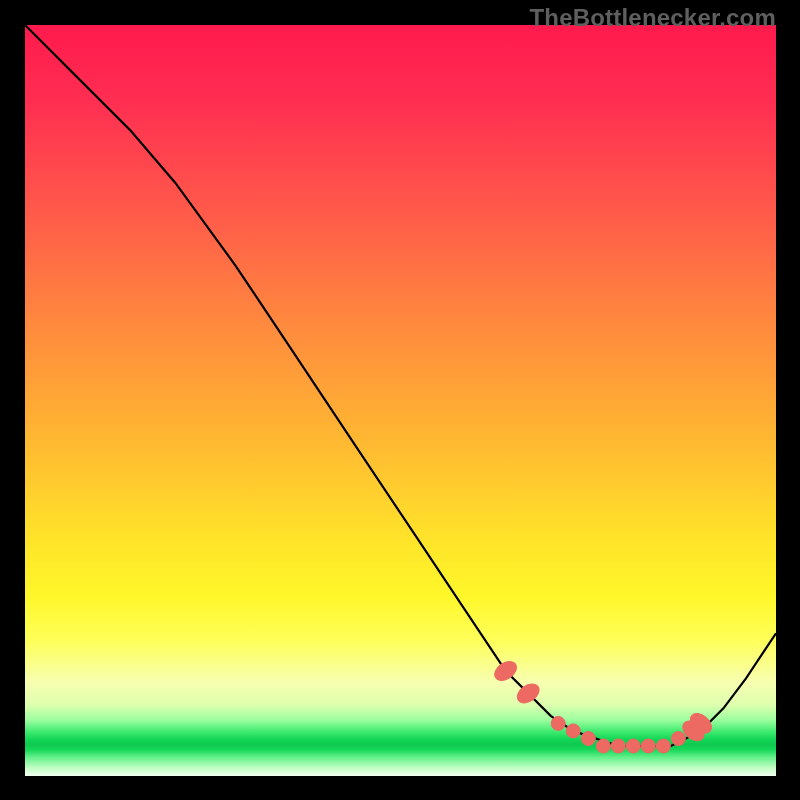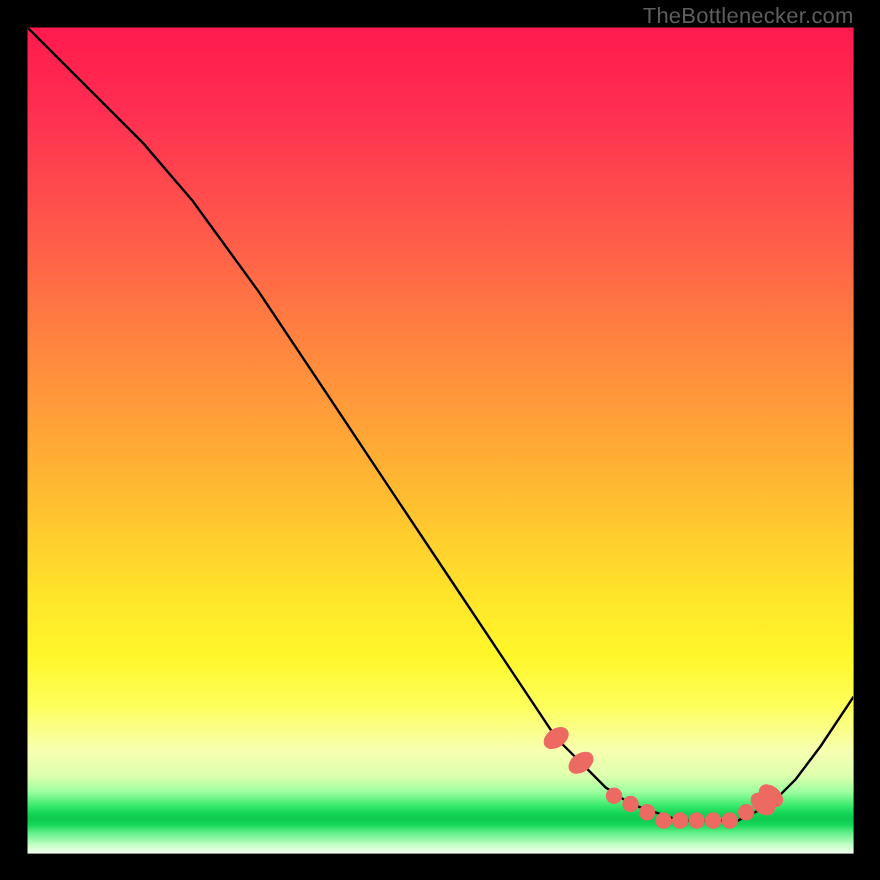--- a/index.html
+++ b/index.html
@@ -50,22 +50,22 @@
       #f2fff2 100%
     );
     overflow: hidden;
   }
 
   .attribution {
     position: absolute;
     top: 4px;
     right: 24px;
     color: #5f5f5f;
-    font-size: 20px;
-    font-weight: 400;
+    font-size: 24px;
+    font-weight: 700;
     letter-spacing: 0.2px;
     text-align: center;
   }
 
   
   svg.curve {
     position: absolute;
     left: 0;
     top: 0;
     width: 751px;

